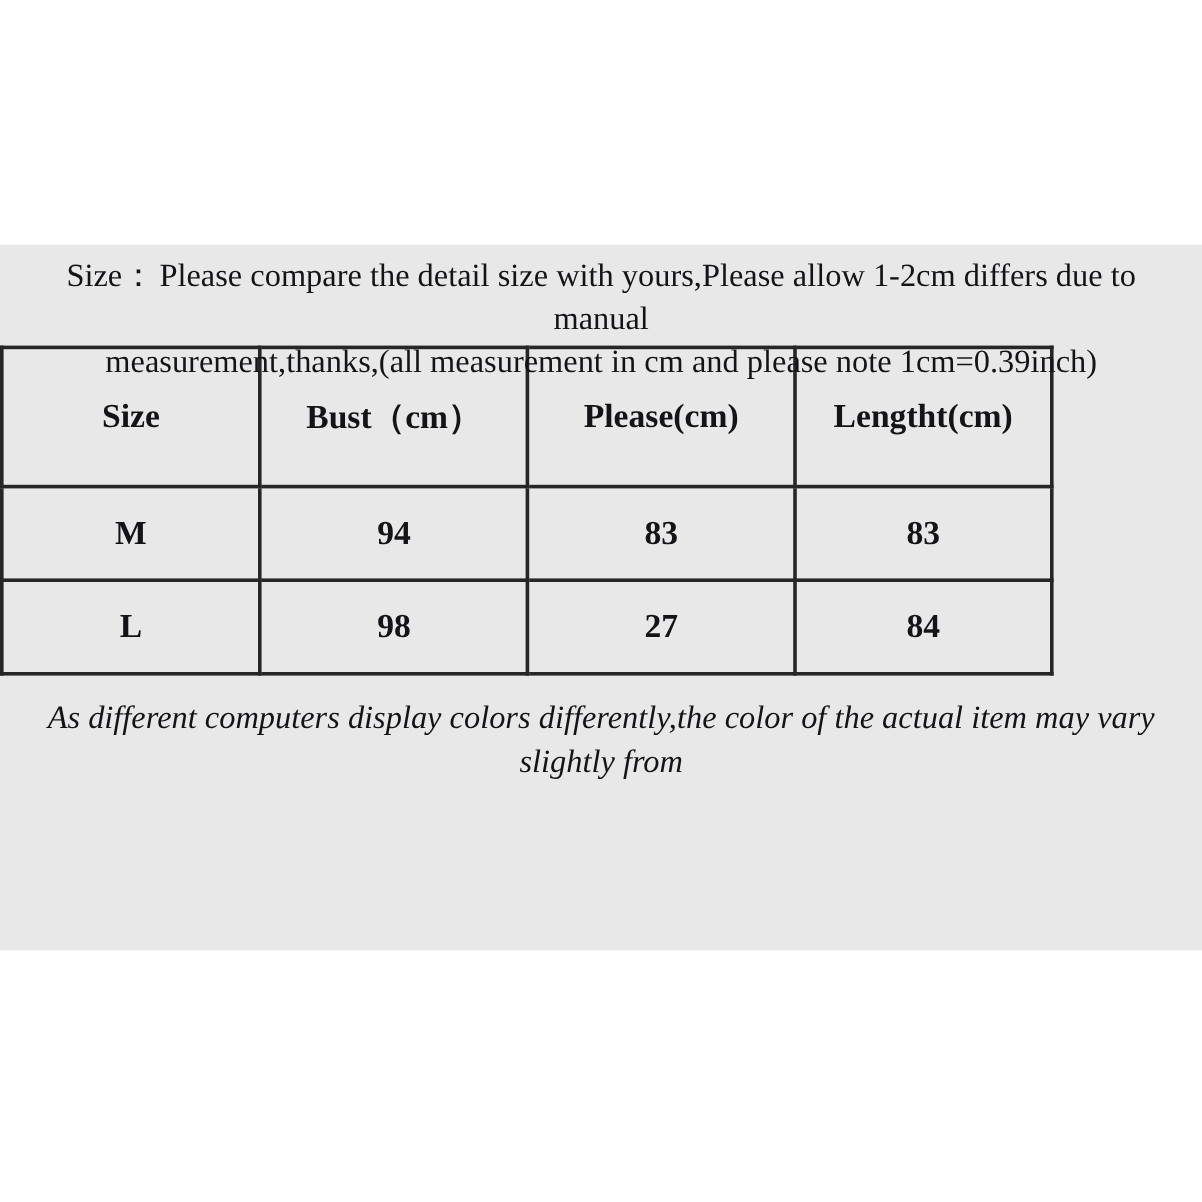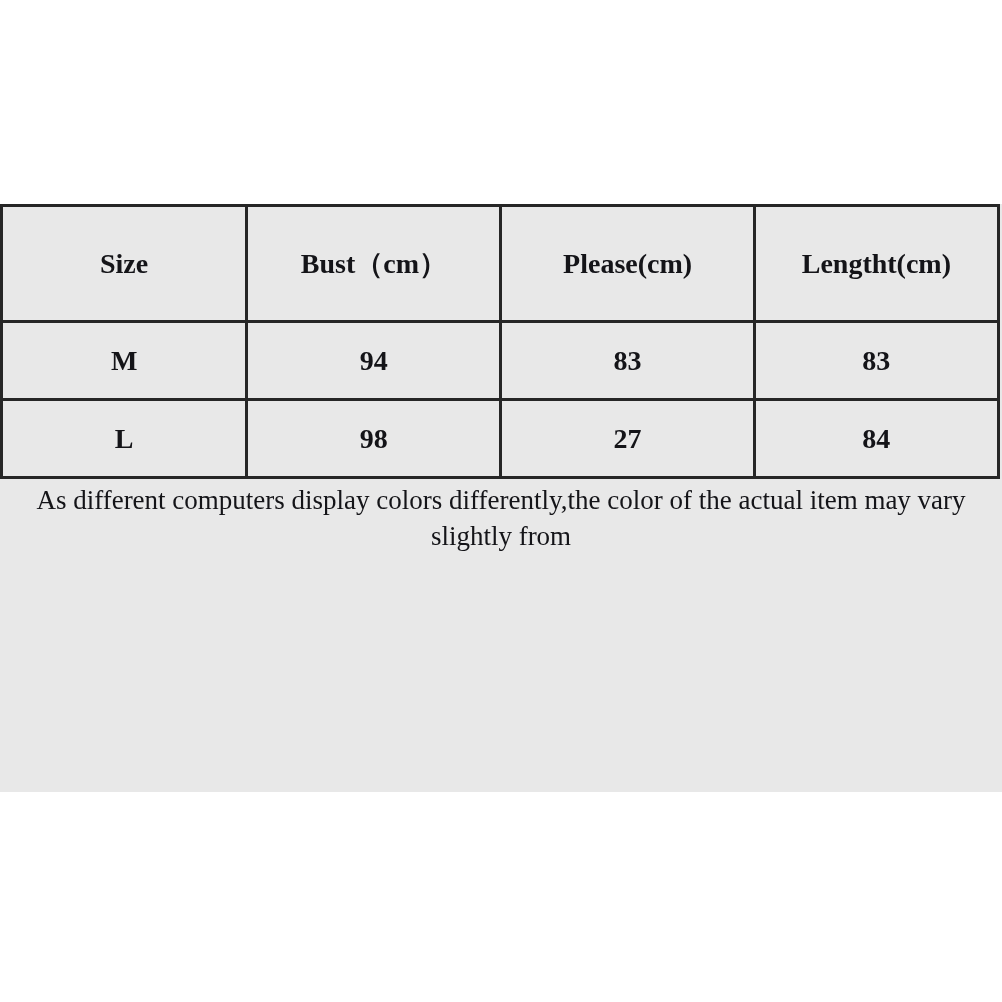--- a/index.html
+++ b/index.html
@@ -28,25 +28,26 @@
   }
   .notice-top {
     height: 84px;
     padding: 7px 28px 0 28px;
   }
   .notice-top .size-label {
     margin-right: 4px;
   }
   .notice-bottom {
     height: 76px;
-    padding: 3px 4px 0 4px;
+    padding: 17px 4px 0 4px;
     line-height: 36px;
+    font-style: italic;
   }
   .size-table {
-    width: 1000px;
+    width: 878px;
     border-collapse: collapse;
     table-layout: fixed;
   }
   .size-table th, .size-table td {
     border: 3px solid #262626;
     background: #e8e8e8;
     text-align: center;
     vertical-align: middle;
     font-weight: bold;
     font-size: 28px;
@@ -60,20 +61,24 @@
   col.c2 { width: 25.5%; }
   col.c3 { width: 25.4%; }
   col.c4 { width: 24.5%; }
 </style>
 </head>
 <body>
 
 <div class="canvas">
   <section class="panel">
 
+    <div class="notice notice-top">
+      <div class="line"><span class="size-label">Size：</span><span>Please compare the detail size with yours,Please allow 1-2cm differs due to manual</span></div>
+      <div class="line">measurement,thanks,(all measurement in cm and please note 1cm=0.39inch)</div>
+    </div>
 
     <table class="size-table">
       <colgroup>
         <col class="c1">
           <col class="c2">
           <col class="c3">
           <col class="c4">
       </colgroup>
       <thead>
         <tr>

